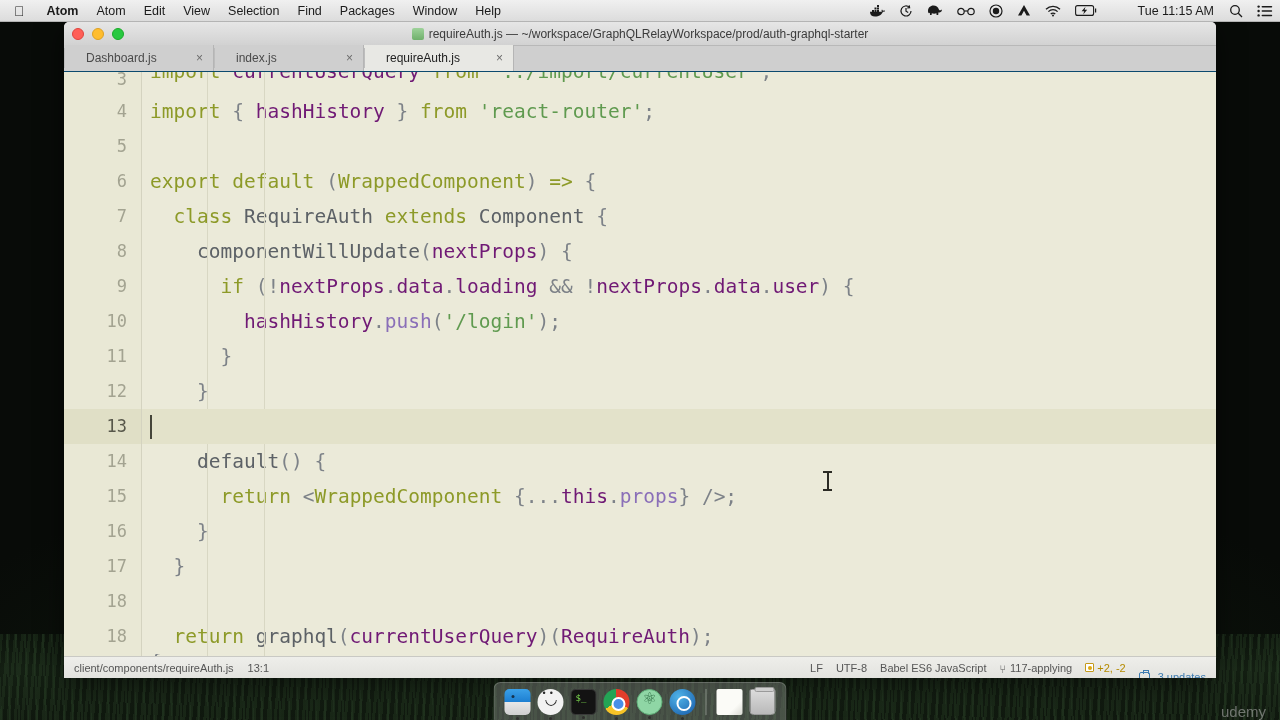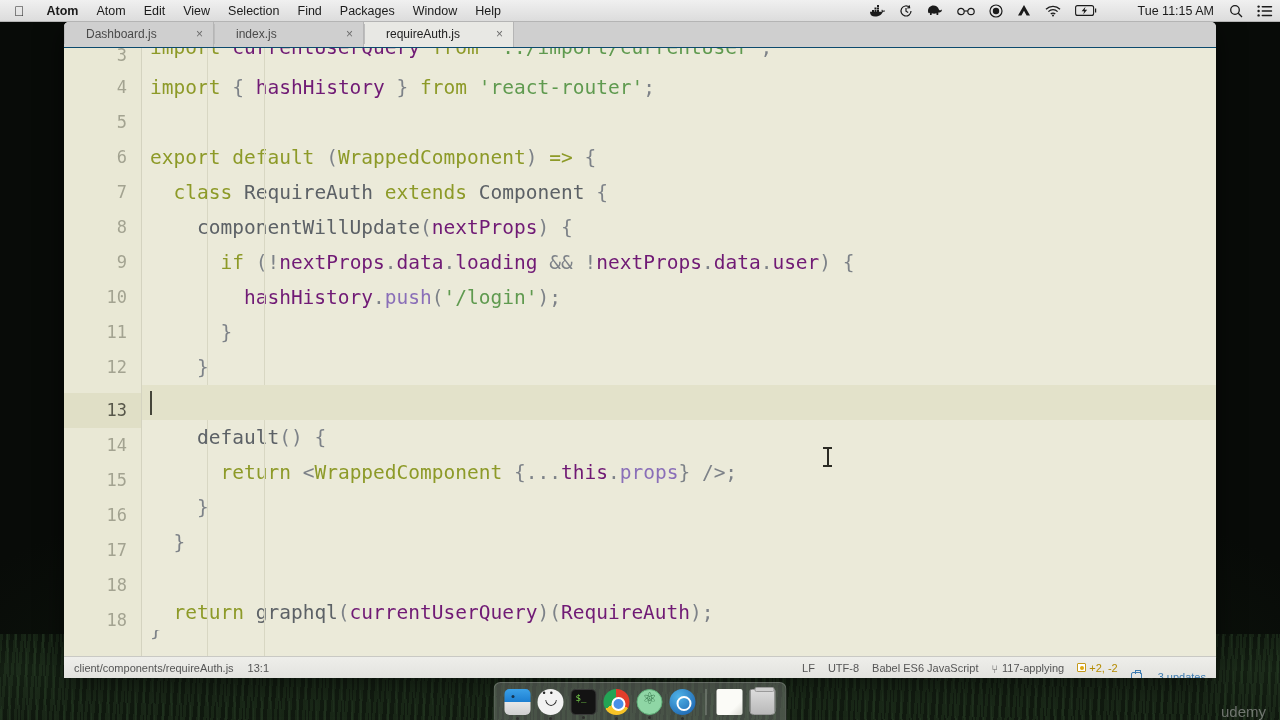--- a/index.html
+++ b/index.html
@@ -117,21 +117,21 @@
   }
   #code-pane {
     flex:1 1 auto; position:relative; background:#ebead9;
     overflow:hidden;
   }
   .ln {
     height:35px; line-height:35px; text-align:right;
     padding-right:14px; font-family:"DejaVu Sans Mono", monospace;
     font-size:17px; color:#a3a391;
   }
-  .ln.cur { color:#57574a; background:#e0dfc6;margin-top:8px; }
+  .ln.cur { color:#57574a; background:#e0dfc6; }
   .codeline {
     height:35px; line-height:35px;
     font-family:"DejaVu Sans Mono", monospace;
     font-size:19.5px; white-space:pre; color:#5c6166;
     padding-left:8px;
   }
   .codeline.cur { background:#e3e2ca; }
   
   .kw   { color:#8d9a28; }        
   .ident{ color:#701a75; }        
@@ -172,21 +172,21 @@
     font-size:11px; color:#555;
     padding:8px 10px;
   }
   #statusbar .sright { margin-left:auto; display:flex; align-items:center; gap:13px; }
   .badge-diff {
     display:flex; align-items:center; gap:3px; color:#b58b00;
   }
   .dot-amber { width:9px;height:9px;border:1px solid #c49a1b;background:#fff;border-radius:1px;
                display:flex;align-items:center;justify-content:center;}
   .dot-amber i{ width:4px;height:4px;background:#e0a80f;border-radius:50%; display:block;}
-  .badge-upd { display:flex; align-items:center; gap:16px; color:#3e7cb1;margin-top:19px; }
+  .badge-upd { display:flex; align-items:center; gap:8px; color:#3e7cb1;margin-top:19px; }
   .upd-ico { width:11px;height:10px;border:1px solid #3e7cb1;border-radius:2px;position:relative;}
   .upd-ico:after{content:"";position:absolute;left:3px;top:-3px;width:4px;height:3px;border:1px solid #3e7cb1;border-bottom:none;}
   .branch-ico{ display:inline-block; transform:translateY(1px); }
 
   
   #dock {
     position:absolute; bottom:0; left:50%; transform:translateX(-50%);
     height:38px; display:flex; align-items:center; gap:7px;
     padding:3px 10px 2px;
     background:rgba(150,155,150,.38);
@@ -327,20 +327,31 @@
           <rect x="4.6" y="5.3" width="10.6" height="1.5" rx=".7"></rect>
       <circle cx="1.6" cy="10.4" r="1.2"></circle>
           <rect x="4.6" y="9.7" width="10.6" height="1.5" rx=".7"></rect>
         </g>
       </svg>
   </div>
 </div>
 
 <div id="atom">
 
+  <div id="titlebar">
+    <div class="traffic">
+      <span class="tl red"></span>
+      <span class="tl yel"></span>
+      <span class="tl grn"></span>
+    </div>
+    <div id="title-text">
+      <span class="doc-ico"></span>
+      <span>requireAuth.js — ~/workspace/GraphQLRelayWorkspace/prod/auth-graphql-starter</span>
+    </div>
+  </div>
 
   <div id="tabbar">
     <div class="tab">
       <span>Dashboard.js</span>
       <span class="close">×</span>
     </div>
     <div class="tab">
       <span>index.js</span>
       <span class="close">×</span>
     </div>

